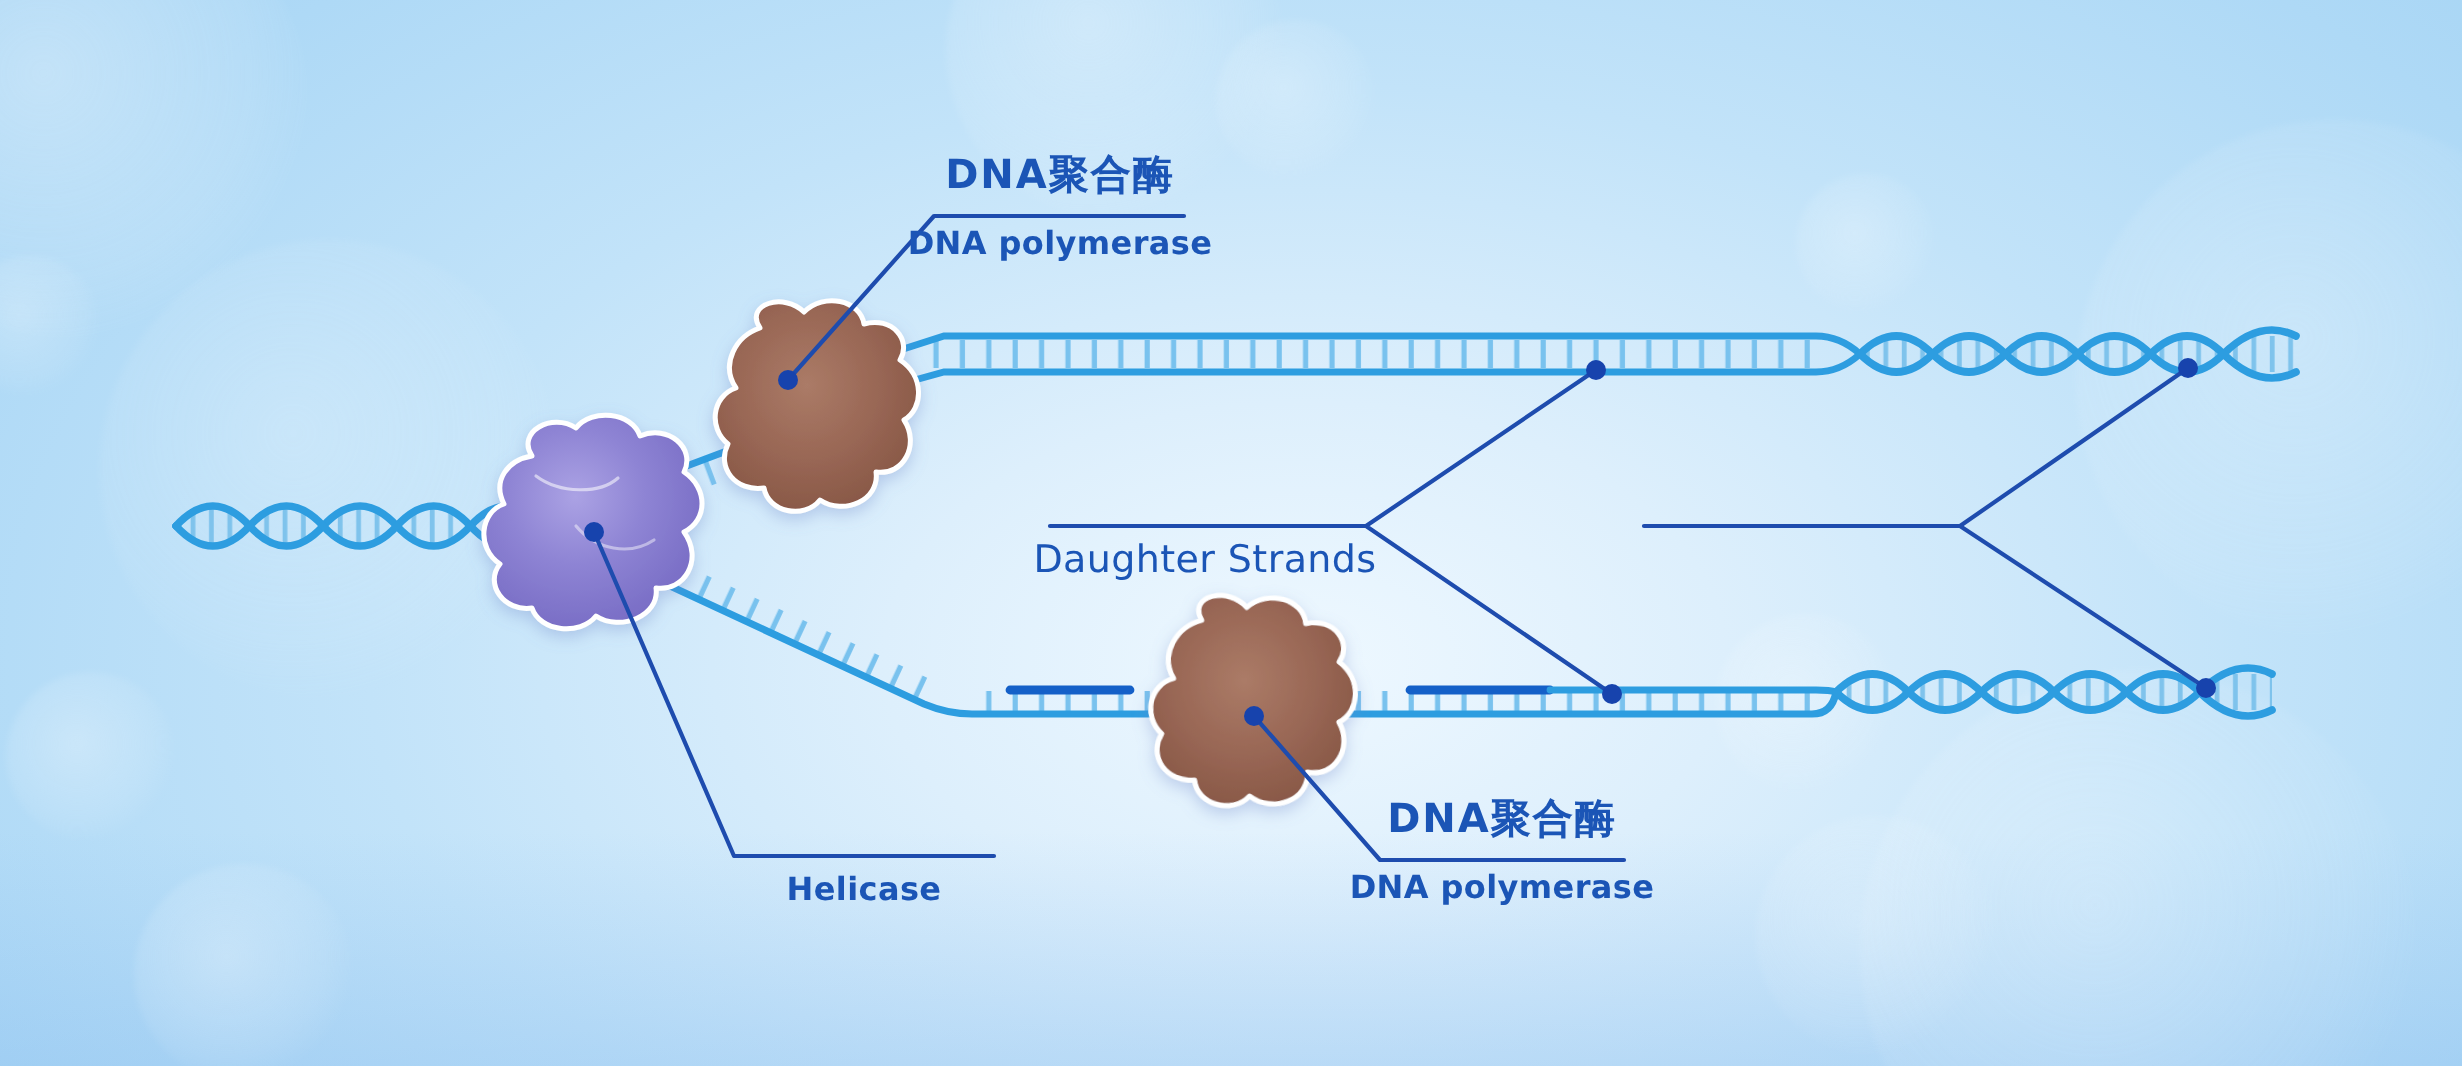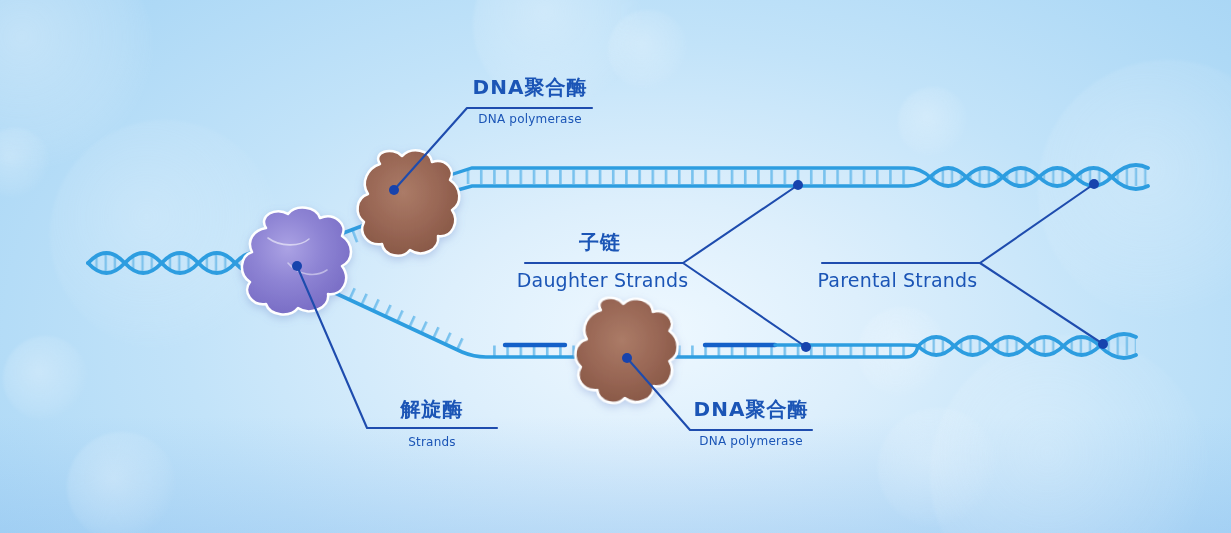--- a/index.html
+++ b/index.html
@@ -15,21 +15,21 @@
     position:absolute;border-radius:50%;
     background:radial-gradient(circle at 42% 42%,
       rgba(255,255,255,0.55), rgba(255,255,255,0.18) 55%, rgba(255,255,255,0) 72%);
     filter:blur(1.5px);
   }
   svg.art{position:absolute;left:0;top:0;z-index:2;}
   .lbl{
     position:absolute;z-index:3;text-align:center;color:#1b55b6;line-height:1.1;
   }
   .lbl.zh{font-size:20px;font-weight:700;letter-spacing:1px;}
-  .lbl.en{font-size:12px;font-weight:400;letter-spacing:0.2px;}
+  .lbl.en{font-size:16px;font-weight:700;letter-spacing:0.2px;}
   .lbl.en.big{font-size:19px;font-weight:400;}
 </style>
 </head>
 <body>
 
 <div class="stage">
 
   <div class="cell" style="left:-75px;top:-60px;width:230px;height:230px;opacity:.55"></div>
   <div class="cell" style="left:-20px;top:128px;width:70px;height:70px;opacity:.45"></div>
   <div class="cell" style="left:50px;top:120px;width:230px;height:230px;opacity:.35"></div>
@@ -153,24 +153,21 @@
       <circle cx="798" cy="185" r="5"></circle>
       <circle cx="806" cy="347" r="5"></circle>
       <circle cx="1094" cy="184" r="5"></circle>
       <circle cx="1103" cy="344" r="5"></circle>
     </g>
   </svg>
 
   <div class="lbl zh" style="left:440px;top:76px;width:180px">DNA聚合酶</div>
   <div class="lbl en" style="left:440px;top:113px;width:180px">DNA polymerase</div>
 
-  <div class="lbl zh" style="left:540px;top:231px;width:120px">子链</div>
   <div class="lbl en big" style="left:510px;top:270px;width:185px">Daughter Strands</div>
 
-  <div class="lbl en big" style="left:805px;top:270px;width:185px">Parental Strands</div>
 
-  <div class="lbl zh" style="left:357px;top:398px;width:150px">解旋酶</div>
-  <div class="lbl en" style="left:357px;top:436px;width:150px">Strands</div>
+  <div class="lbl en" style="left:357px;top:436px;width:150px">Helicase</div>
 
   <div class="lbl zh" style="left:666px;top:398px;width:170px">DNA聚合酶</div>
   <div class="lbl en" style="left:666px;top:435px;width:170px">DNA polymerase</div>
 
 </div>
 
 </body></html>

